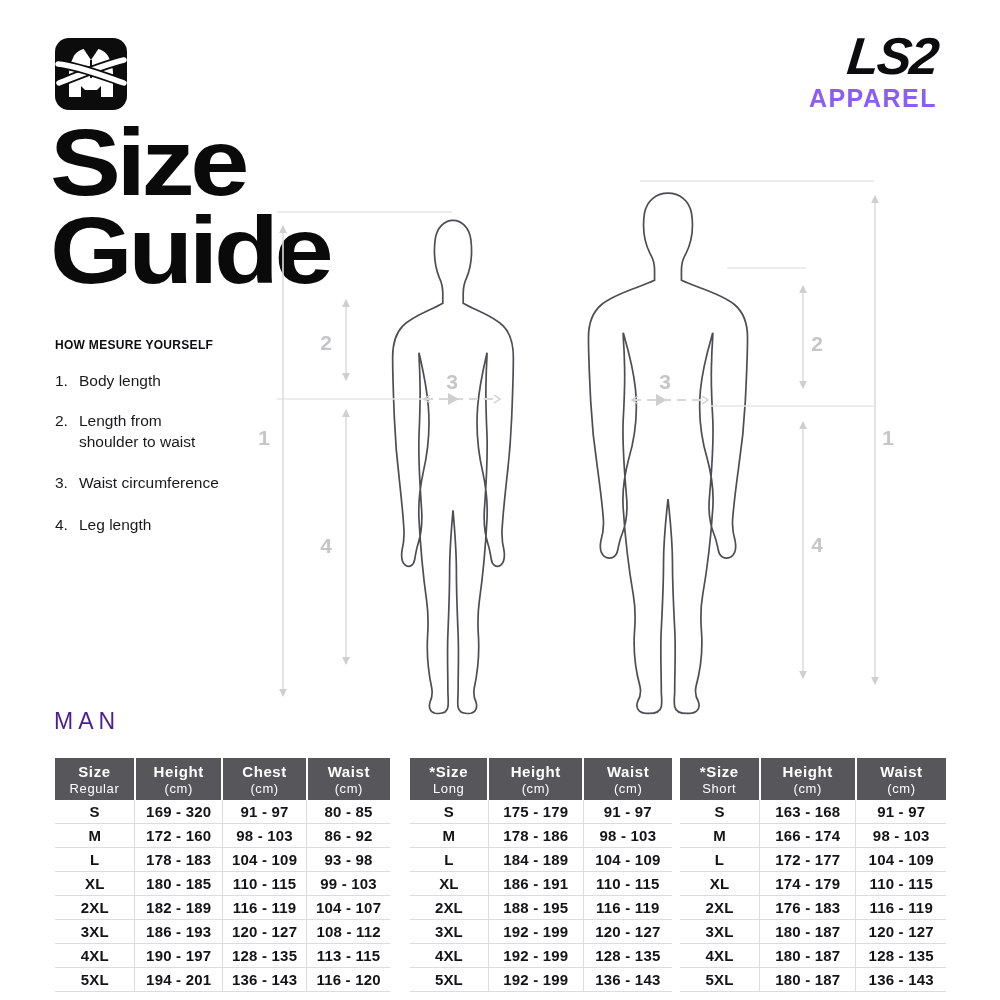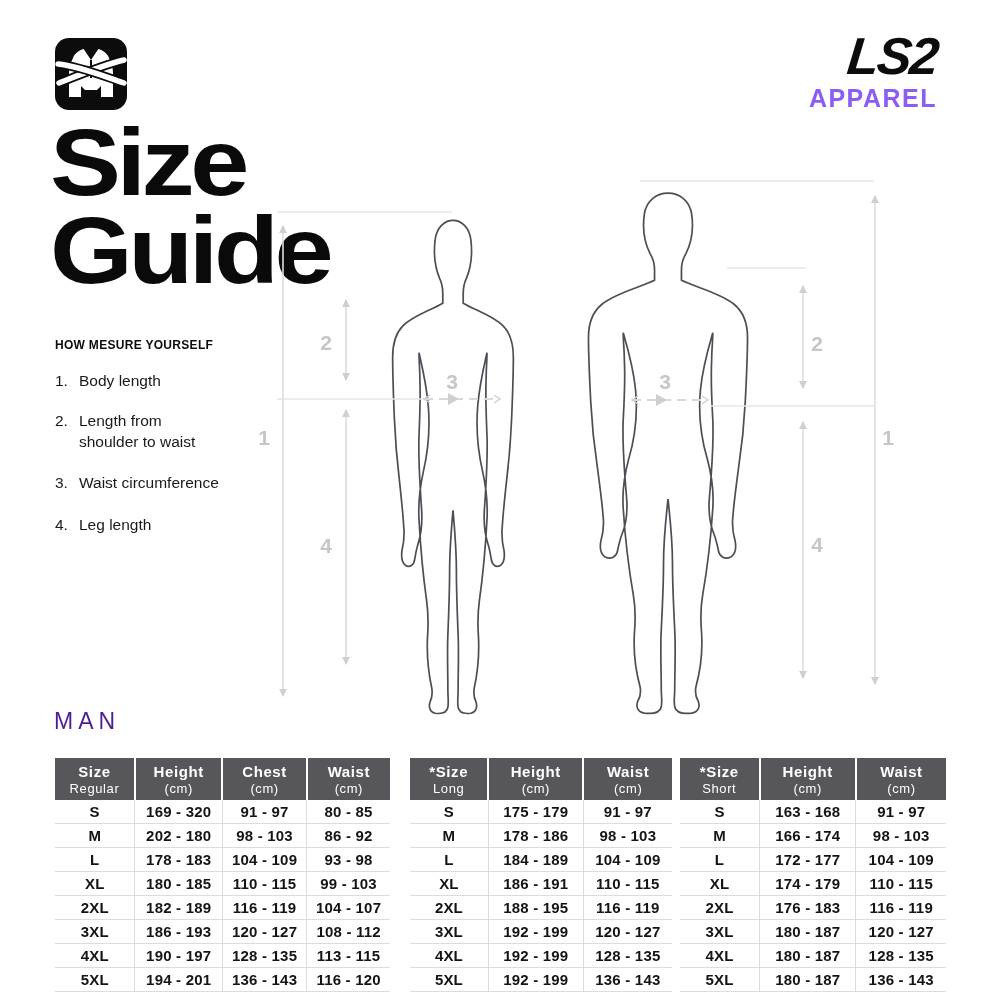--- a/index.html
+++ b/index.html
@@ -205,21 +205,21 @@
         </thead>
         <tbody>
           <tr>
             <td>S</td>
             <td>169 - 320</td>
             <td>91 - 97</td>
             <td>80 - 85</td>
           </tr>
           <tr>
             <td>M</td>
-            <td>202 - 180</td>
+            <td>172 - 160</td>
             <td>98 - 103</td>
             <td>86 - 92</td>
           </tr>
           <tr>
             <td>L</td>
             <td>178 - 183</td>
             <td>104 - 109</td>
             <td>93 - 98</td>
           </tr>
           <tr>

